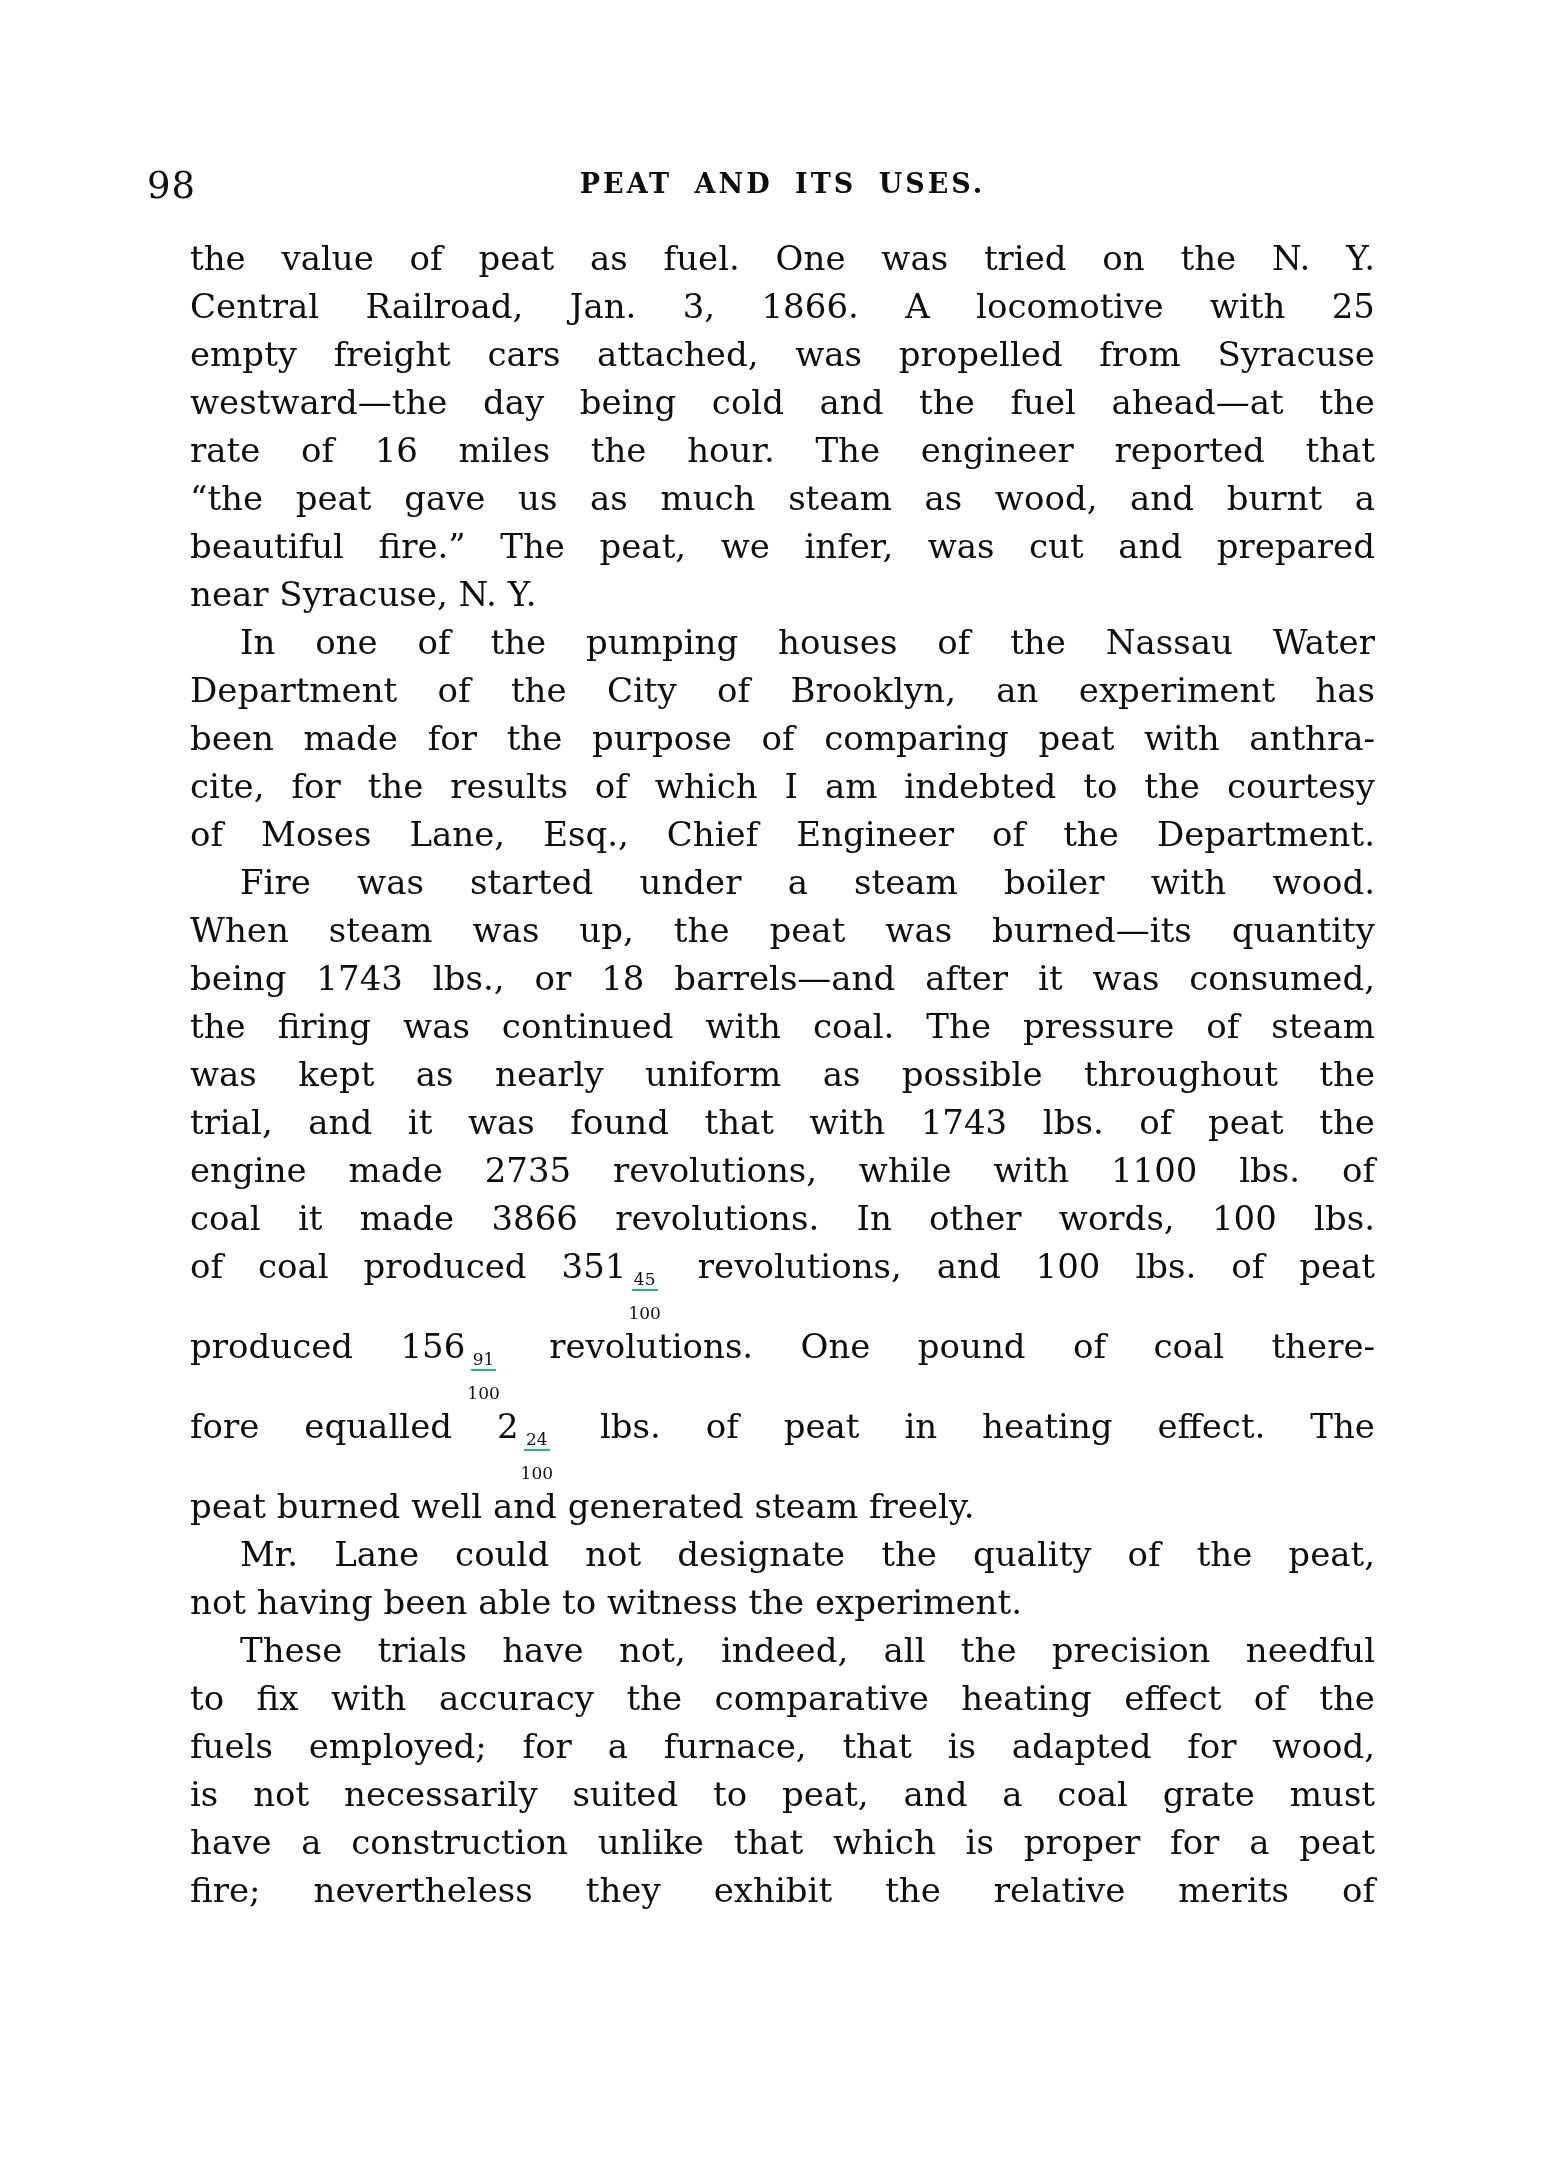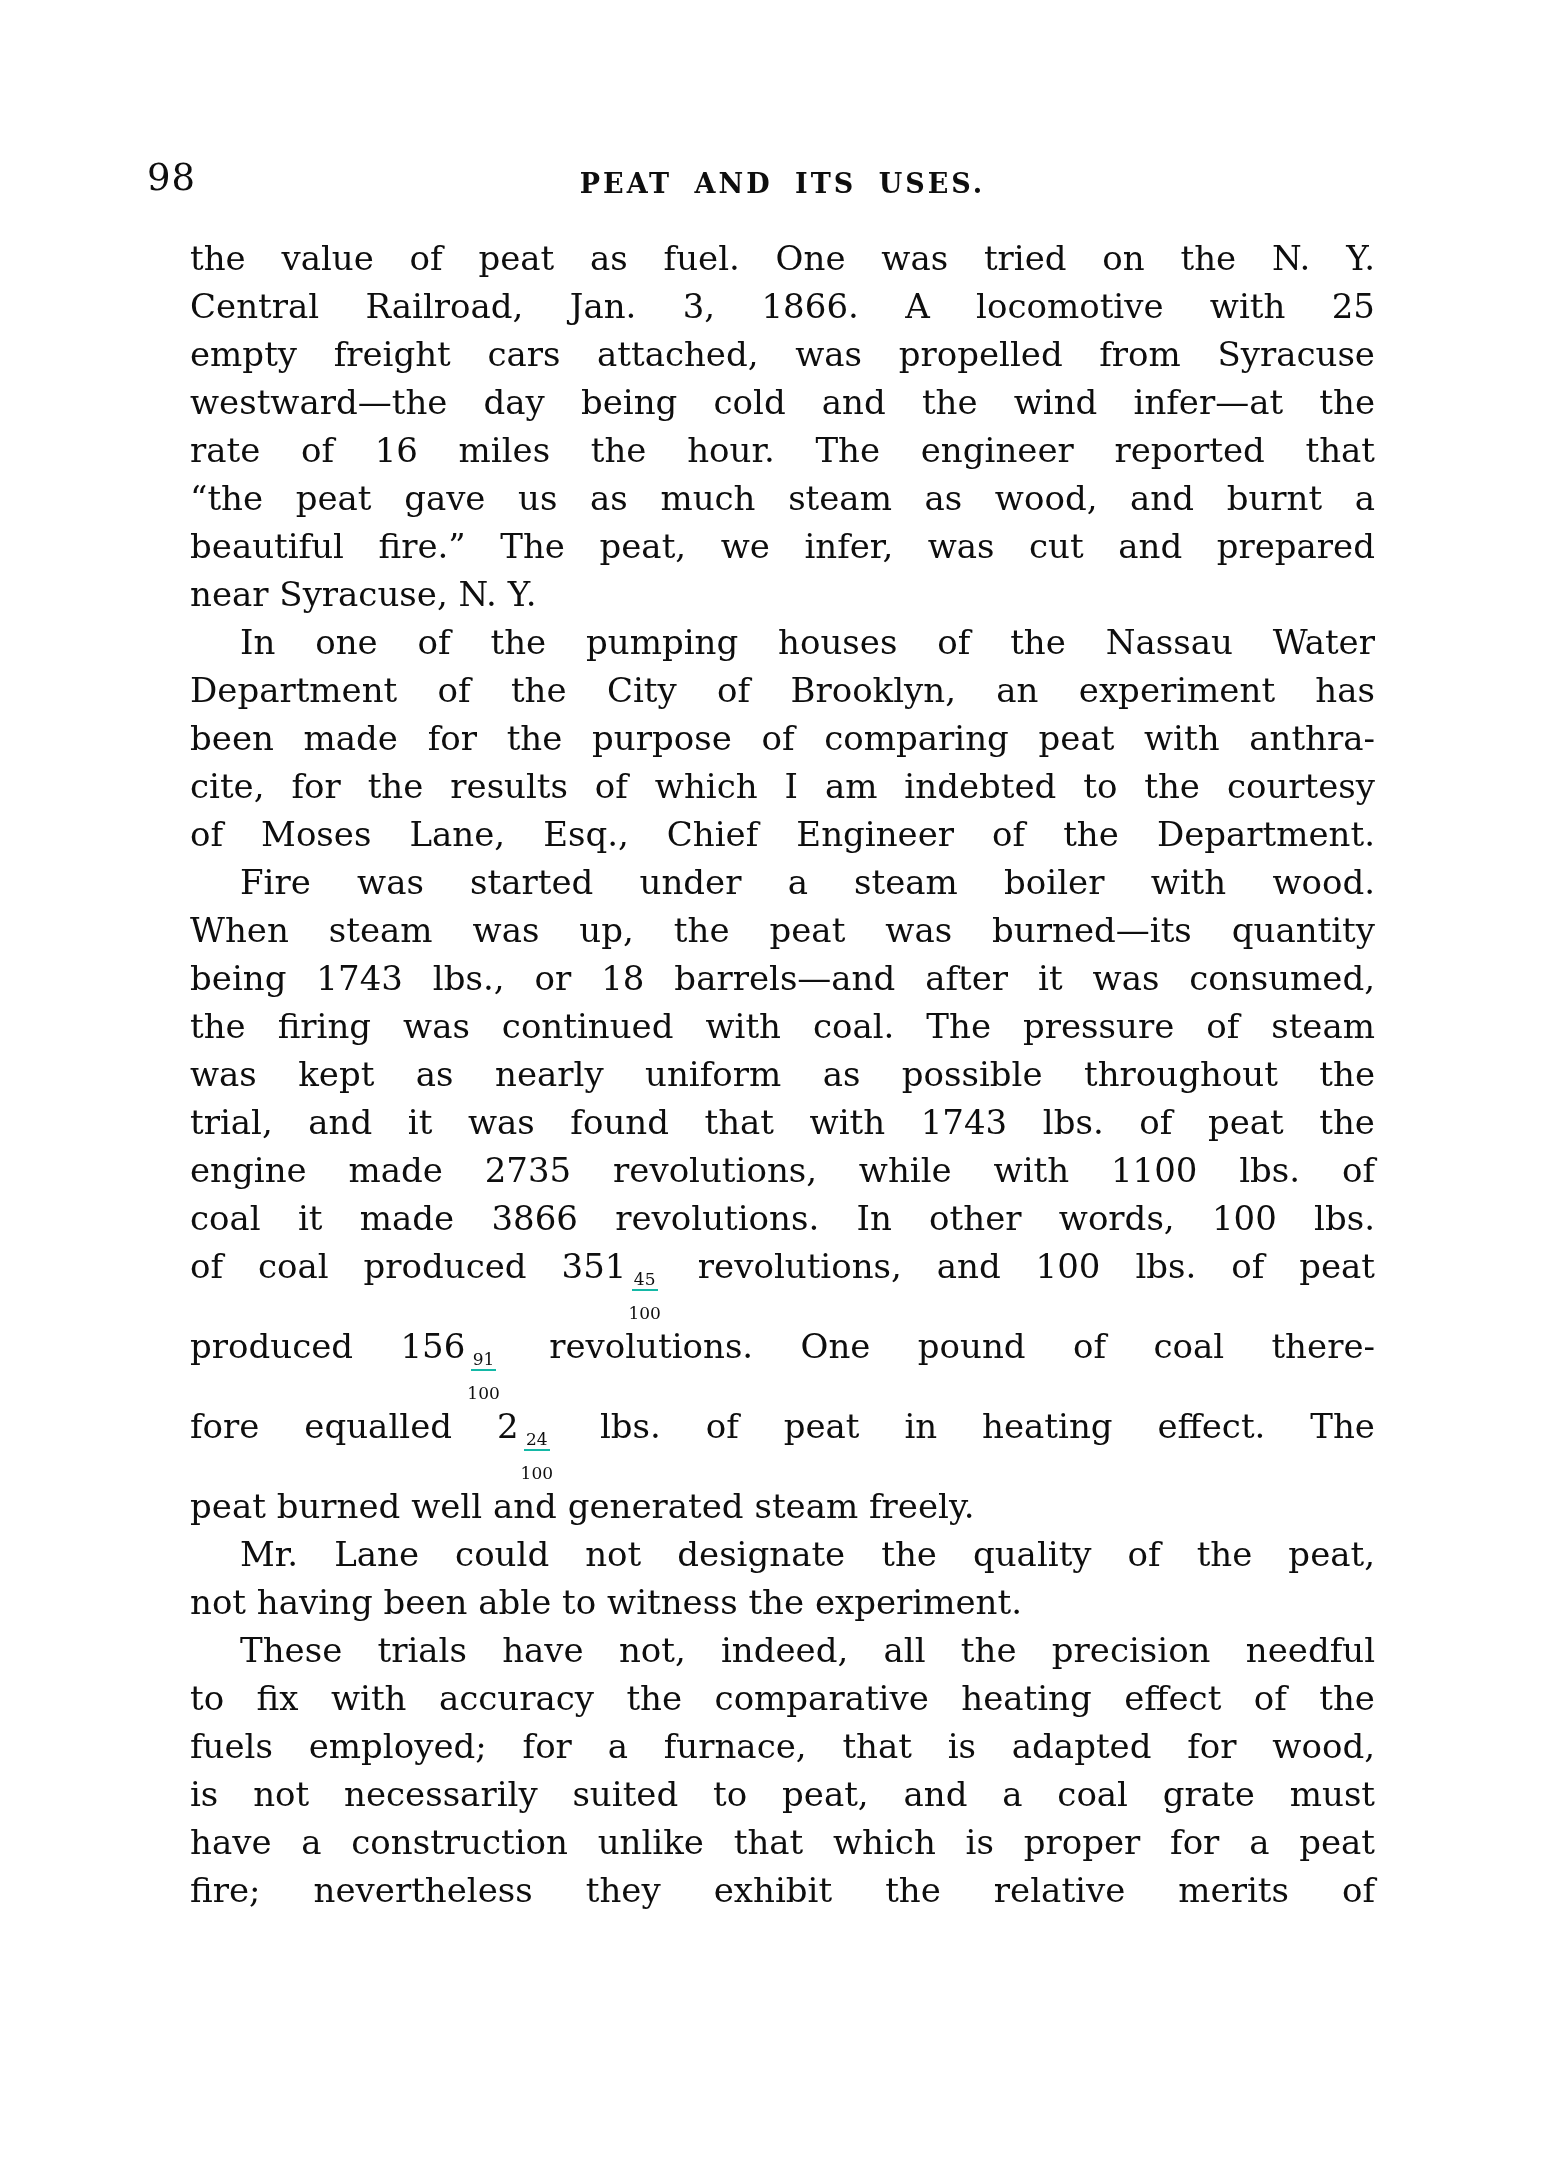--- a/index.html
+++ b/index.html
@@ -14,21 +14,21 @@
     color: #0e0e0e;
     font-family: "DejaVu Serif", "Liberation Serif", serif;
     overflow: hidden;
   }
   .page {
     position: absolute;
     inset: 0;
   }
   .page-number {
     position: absolute;
-    top: 156px;
+    top: 164px;
     left: 147px;
     font-size: 37px;
     font-weight: 400;
     letter-spacing: 1px;
   }
   .running-title {
     position: absolute;
     top: 168px;
     left: 190px;
     width: 1185px;
@@ -78,21 +78,21 @@
 <body>
 
 <div class="page">
   <div class="page-number">98</div>
   <div class="running-title">PEAT AND ITS USES.</div>
   <div class="text-block">
       <div class="paragraph">
         <div class="line">the value of peat as fuel. One was tried on the N. Y.</div>
         <div class="line">Central Railroad, Jan. 3, 1866. A locomotive with 25</div>
         <div class="line">empty freight cars attached, was propelled from Syracuse</div>
-        <div class="line">westward—the day being cold and the wind infer—at the</div>
+        <div class="line">westward—the day being cold and the fuel ahead—at the</div>
         <div class="line">rate of 16 miles the hour. The engineer reported that</div>
         <div class="line">“the peat gave us as much steam as wood, and burnt a</div>
         <div class="line">beautiful fire.” The peat, we infer, was cut and prepared</div>
         <div class="line no-just-last">near Syracuse, N. Y.</div>
       </div>
       <div class="paragraph">
         <div class="line indent">In one of the pumping houses of the Nassau Water</div>
         <div class="line">Department of the City of Brooklyn, an experiment has</div>
         <div class="line">been made for the purpose of comparing peat with anthra-</div>
         <div class="line">cite, for the results of which I am indebted to the courtesy</div>

